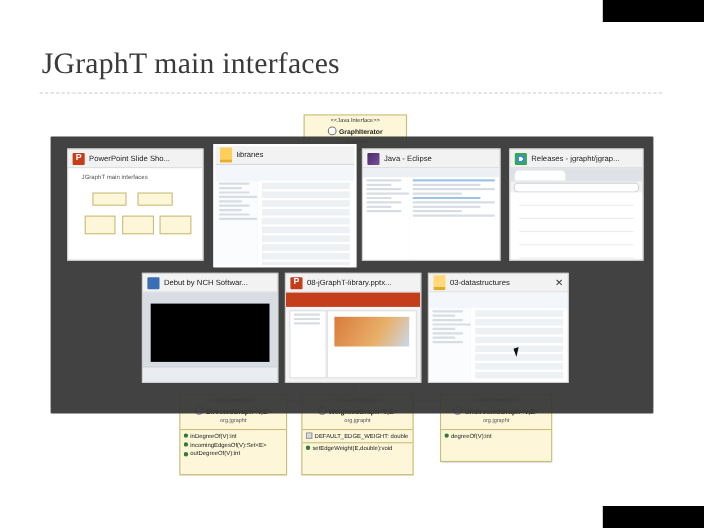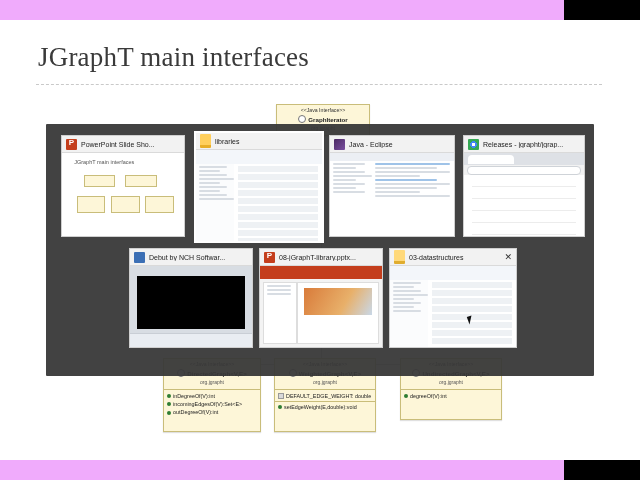--- a/index.html
+++ b/index.html
@@ -8,22 +8,21 @@
     background: #000;
     width: 640px;
     height: 480px;
     overflow: hidden;
     font-family: "Liberation Sans", sans-serif;
   }
   #screen {
     position: relative;
     width: 548px;
     height: 480px;
-    background: #f0abfc;
-    padding-left: 16px;
+    background: #ffffff;
   }
   
   #slide {
     position: absolute;
     left: 0;
     top: 20px;
     width: 640px;
     height: 440px;
     background: #ffffff;
     overflow: hidden;

